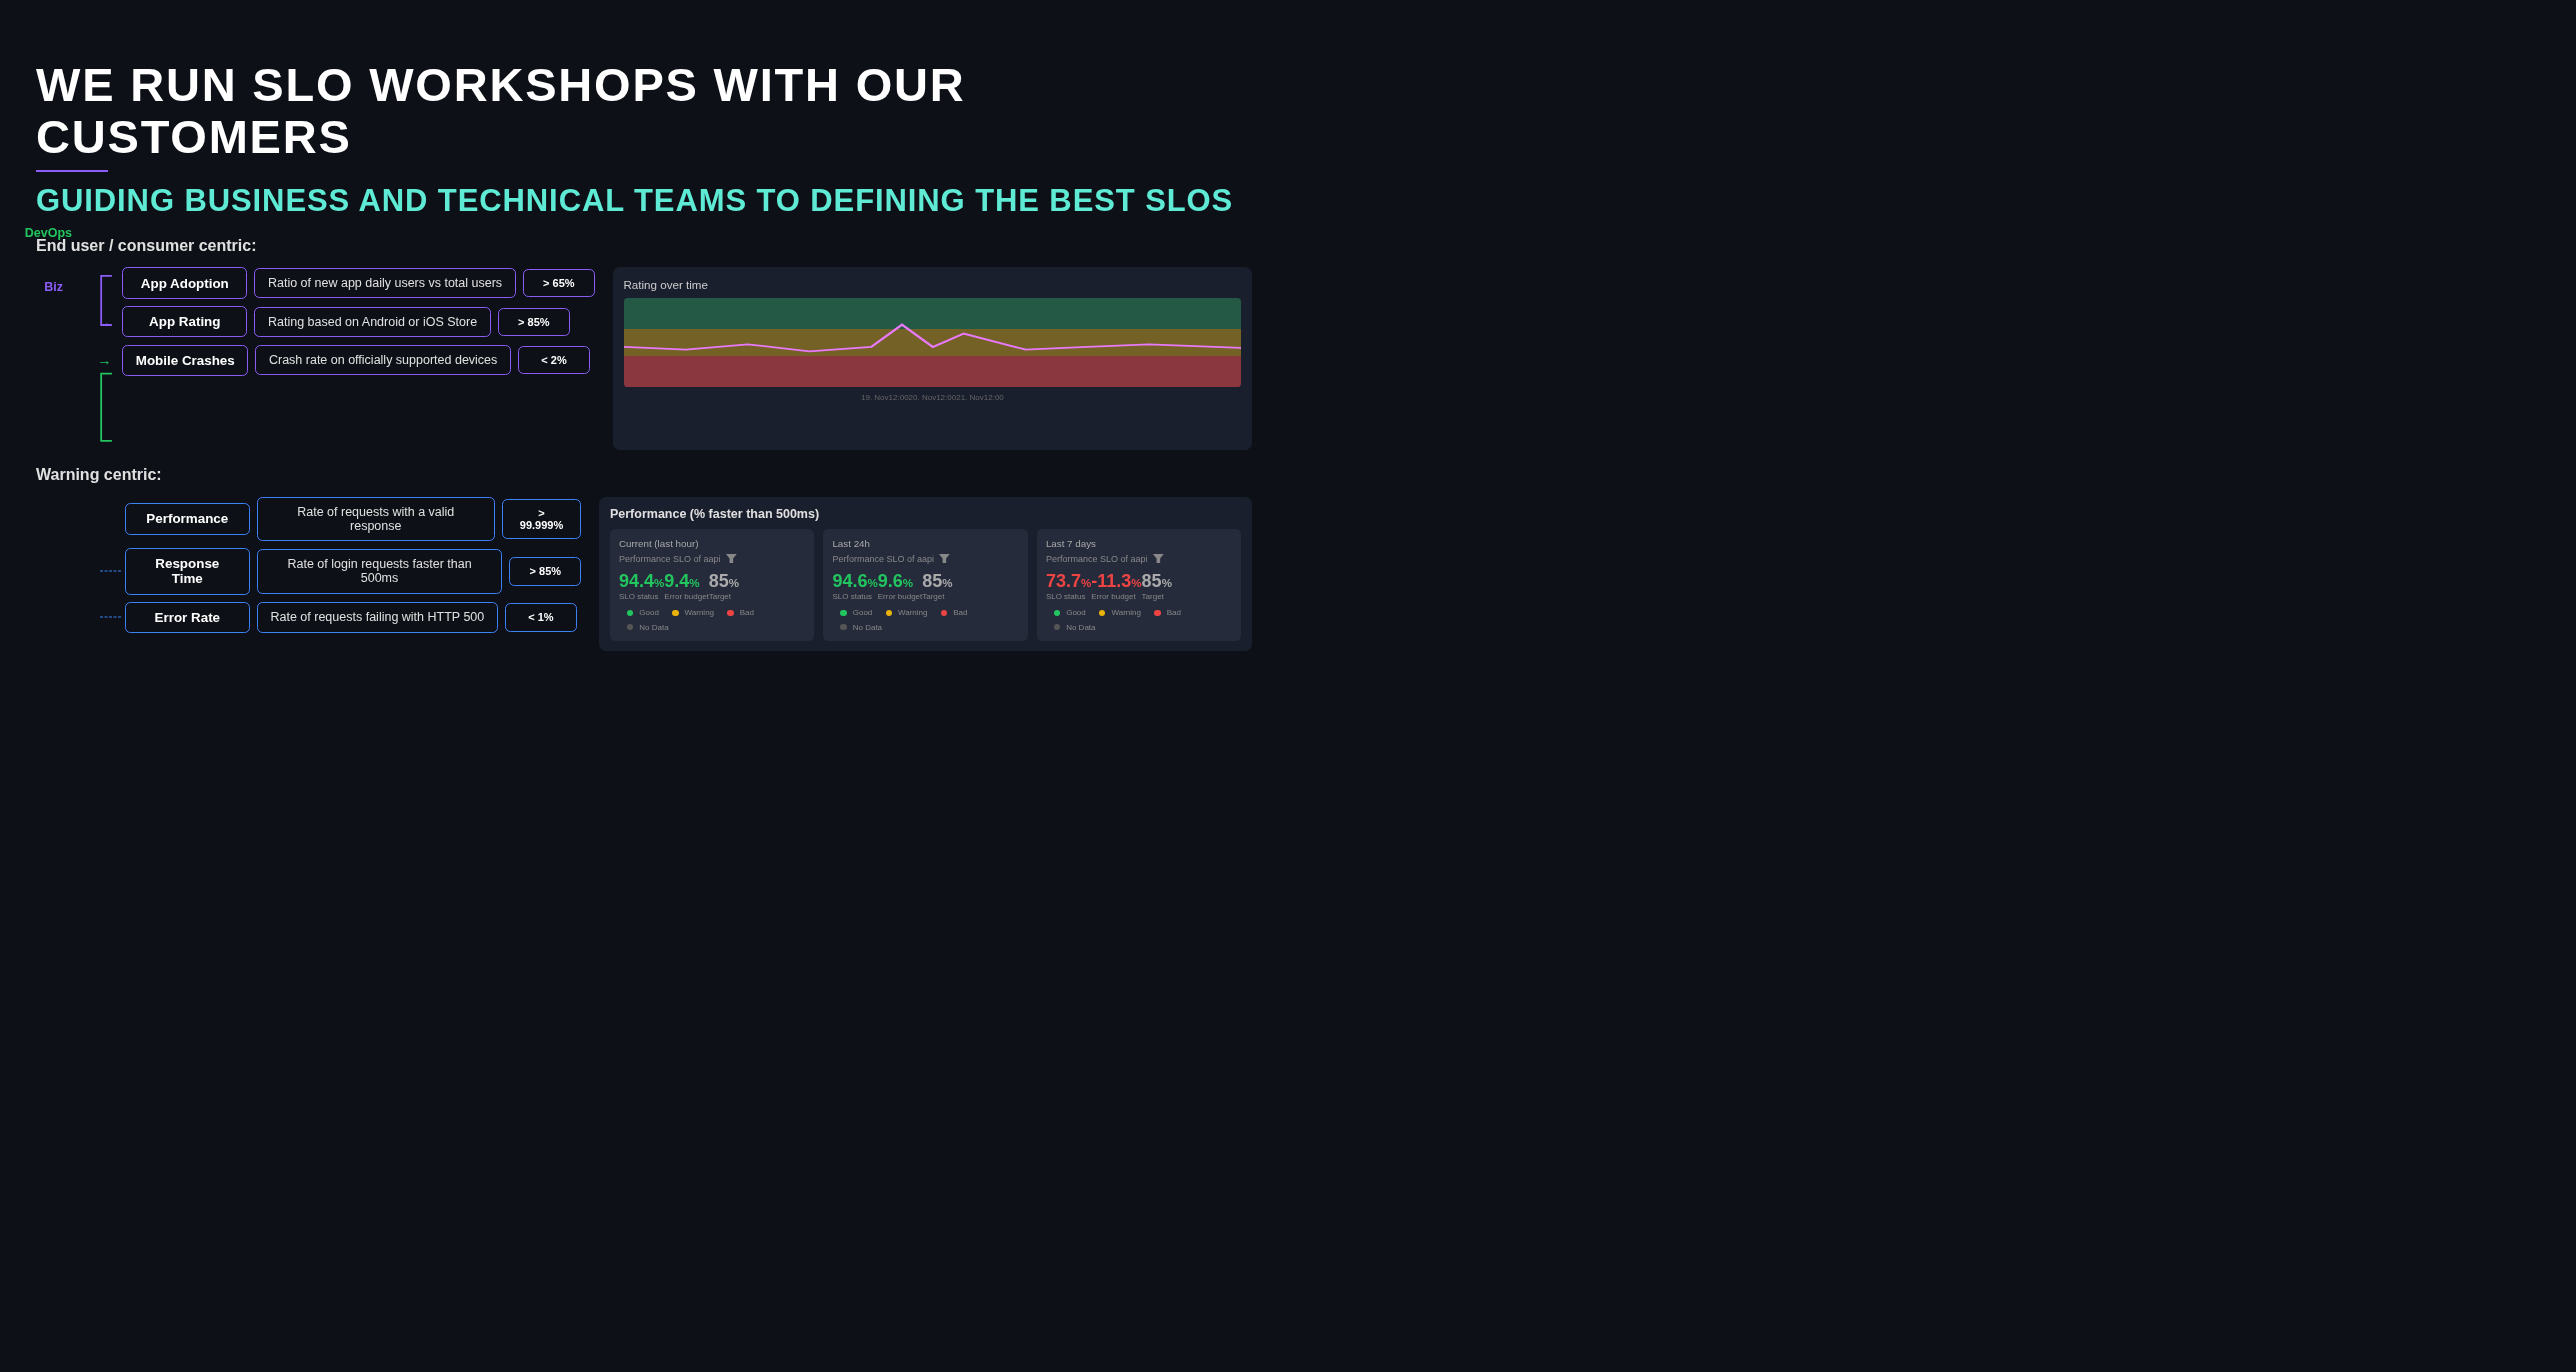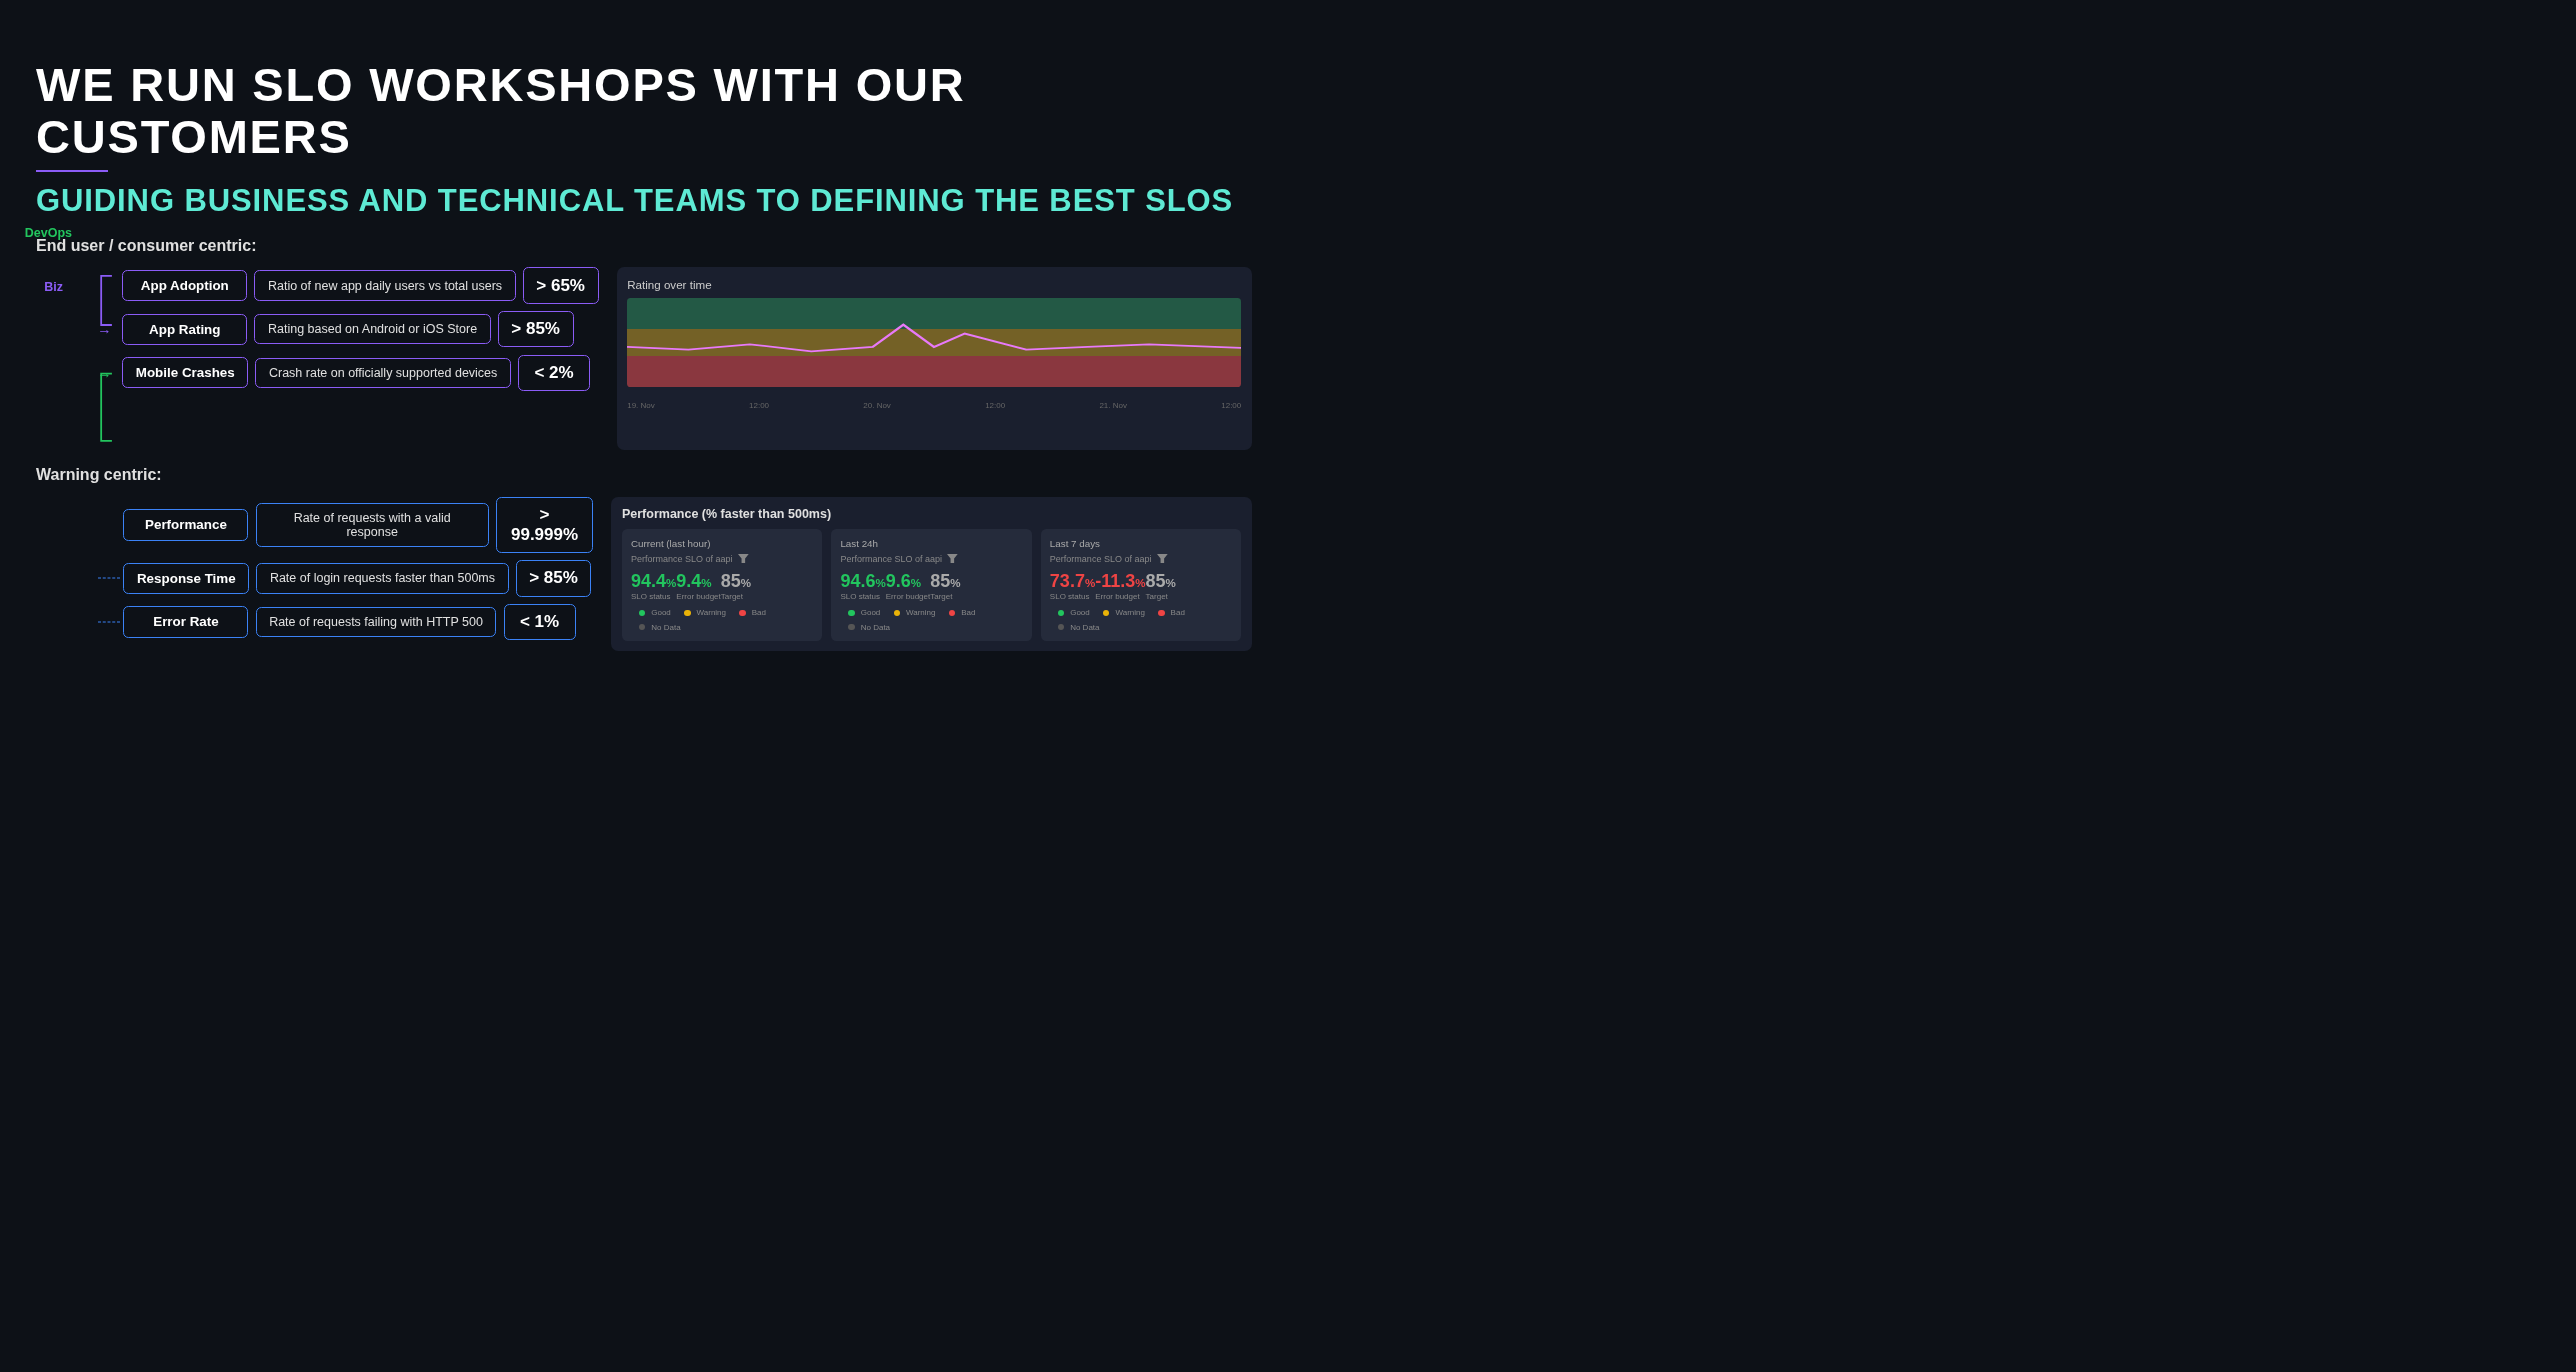--- a/index.html
+++ b/index.html
@@ -82,21 +82,21 @@
       color: #e0e0e0;
       min-width: 233px;
       text-align: center;
       background: transparent;
     }
     .slo-target-box {
       border: 1.8px solid #8b5cf6;
       border-radius: 5.4px;
       padding: 7.2px 12.5px;
       font-weight: 700;
-      font-size: 17px;
+      font-size: 11px;
       color: #fff;
       min-width: 72px;
       text-align: center;
       background: transparent;
     }
     
     .dashboard-panel {
       background: #1a1f2e;
       border-radius: 7.2px;
       padding: 10.7px;
@@ -131,24 +131,24 @@
       height: 89px;
       background: #252b3b;
       border-radius: 3.6px;
       overflow: hidden;
     }
     .chart-band-red { position: absolute; bottom: 0; left: 0; right: 0; height: 35%; background: rgba(239,68,68,0.5); }
     .chart-band-yellow { position: absolute; bottom: 35%; left: 0; right: 0; height: 30%; background: rgba(234,179,8,0.4); }
     .chart-band-green { position: absolute; bottom: 65%; left: 0; right: 0; height: 35%; background: rgba(34,197,94,0.3); }
     .chart-x-labels {
       display: flex;
-      justify-content: space-between;
+      justify-content: center;
       font-size: 8px;
       color: #666;
-      margin-top: 14px;
+      margin-top: 6px;
     }
     
     .perf-panel {
       background: #1a1f2e;
       border-radius: 7.2px;
       padding: 10.7px;
       min-width: 501px;
     }
     .perf-title {
       font-size: 12.5px;

